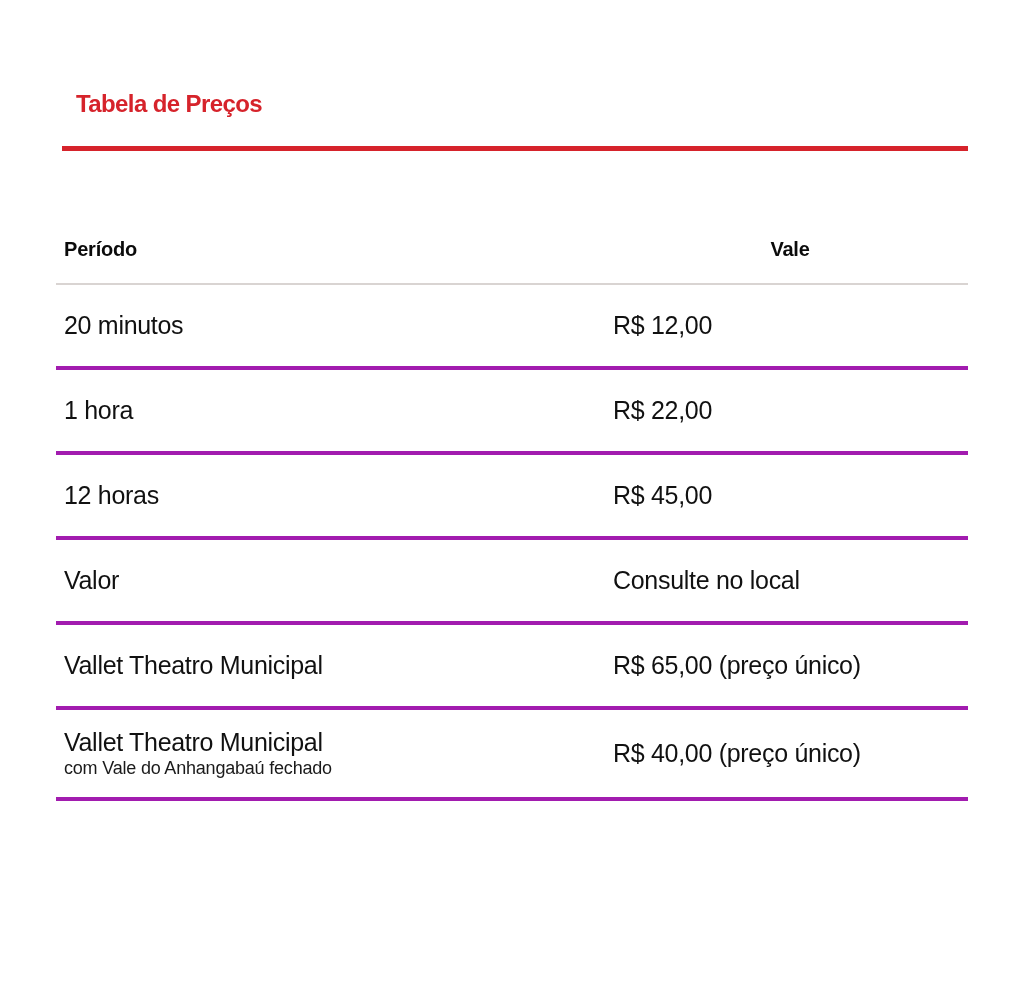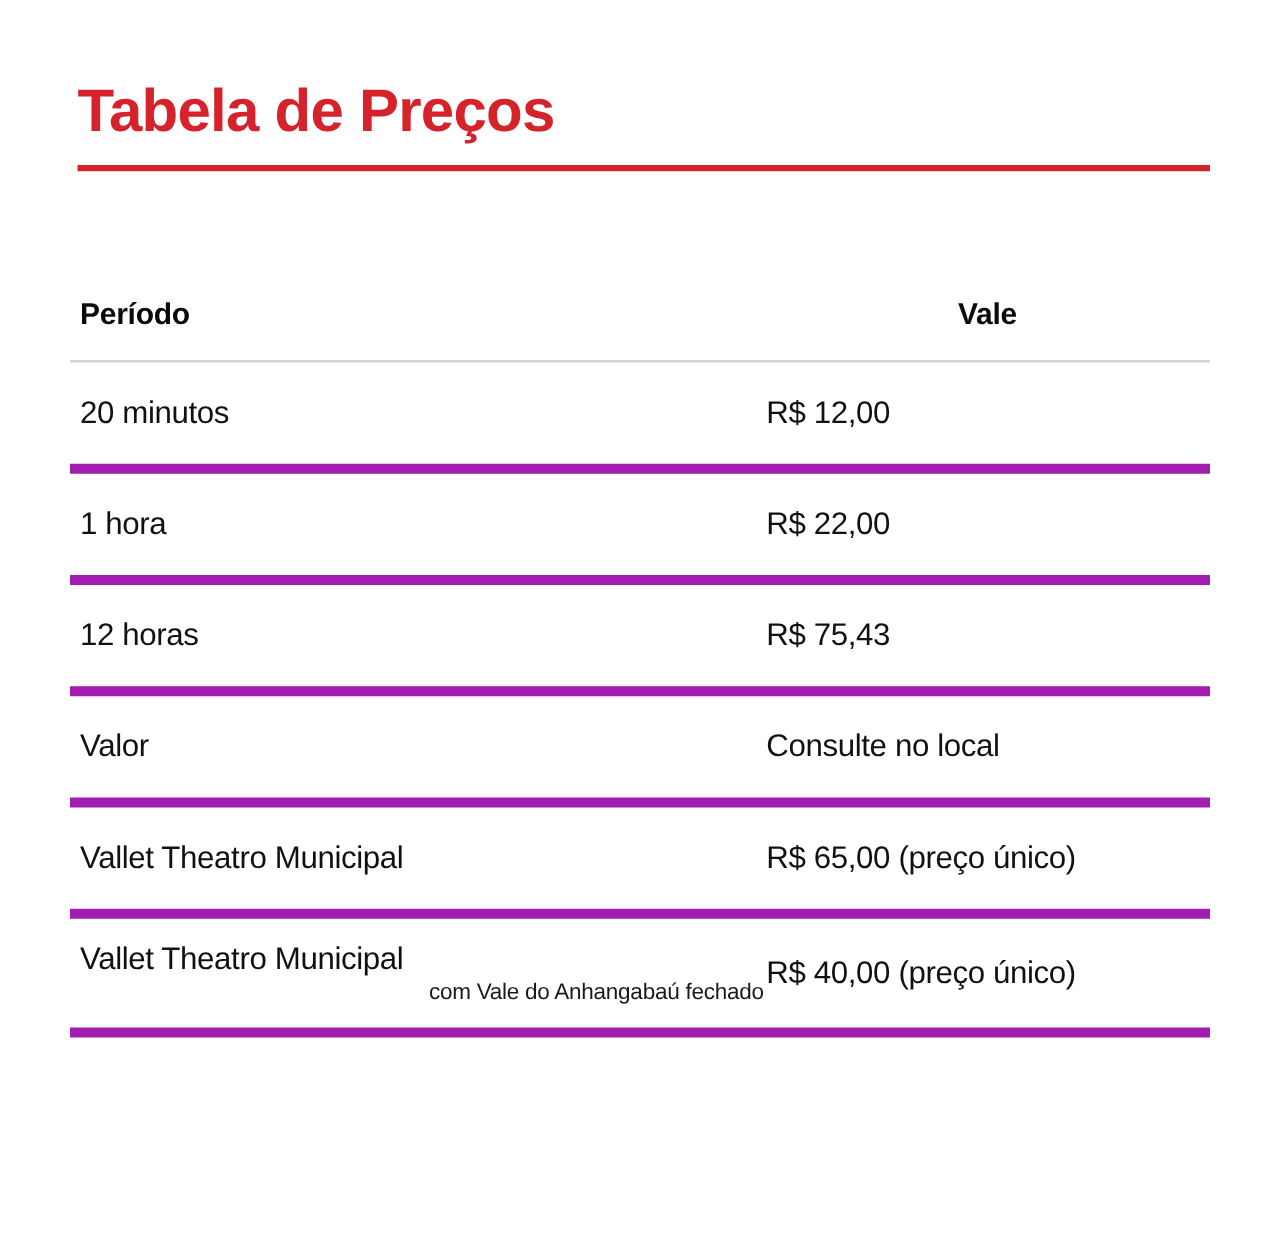--- a/index.html
+++ b/index.html
@@ -24,22 +24,22 @@
   }
 
   
   .title-block {
     position: absolute;
     left: 62px;
     top: 68px;
     width: 906px;
   }
   .page-title {
-    margin: 0;
-    font-size: 48px;
+    margin: 14px;
+    font-size: 24px;
     line-height: 44px;
     font-weight: 700;
     letter-spacing: -0.6px;
     color: #D6232B;
     white-space: nowrap;
   }
   .title-rule {
     margin-top: 20px;
     width: 906px;
     height: 5px;
@@ -54,36 +54,36 @@
     width: 912px;
     border-collapse: collapse;
     table-layout: fixed;
   }
   .price-table col.col-period { width: 556px; }
   .price-table col.col-value  { width: 356px; }
 
   .price-table thead th {
     padding: 0 0 22px 0;
     border-bottom: 2px solid #d9d4d2;
-    font-size: 24px;
+    font-size: 20px;
     font-weight: 700;
     letter-spacing: -0.2px;
     color: #0b0b0b;
     vertical-align: bottom;
   }
   .th-period {
     text-align: left;
     padding-left: 8px !important;
   }
   .th-value {
     text-align: center;
   }
 
   .price-table tbody td {
-    border-bottom: 8px solid #a21caf;
+    border-bottom: 4px solid #a21caf;
     height: 79px;
     font-size: 25px;
     letter-spacing: -0.3px;
     color: #111111;
     vertical-align: middle;
   }
   .td-period {
     text-align: left;
     padding-left: 8px;
   }
@@ -91,21 +91,20 @@
     text-align: left;
   }
 
   .row-main { display: block; }
   .row-sub {
     display: block;
     font-size: 18px;
     letter-spacing: -0.2px;
     color: #1a1a1a;
     margin-top: 1px;
-    text-align: right;
   }
   .row-sub:empty { display: none; }
 
   .row-two-line .td-period { padding-top: 4px; padding-bottom: 4px; }
 </style>
 </head>
 <body>
 
 <div class="page">
 
@@ -135,21 +134,21 @@
         <tr>
           <td class="td-period">
             <span class="row-main">1 hora</span>
           </td>
           <td class="td-value">R$ 22,00</td>
         </tr>
         <tr>
           <td class="td-period">
             <span class="row-main">12 horas</span>
           </td>
-          <td class="td-value">R$ 75,43</td>
+          <td class="td-value">R$ 45,00</td>
         </tr>
         <tr>
           <td class="td-period">
             <span class="row-main">Valor</span>
           </td>
           <td class="td-value">Consulte no local</td>
         </tr>
         <tr>
           <td class="td-period">
             <span class="row-main">Vallet Theatro Municipal</span>

